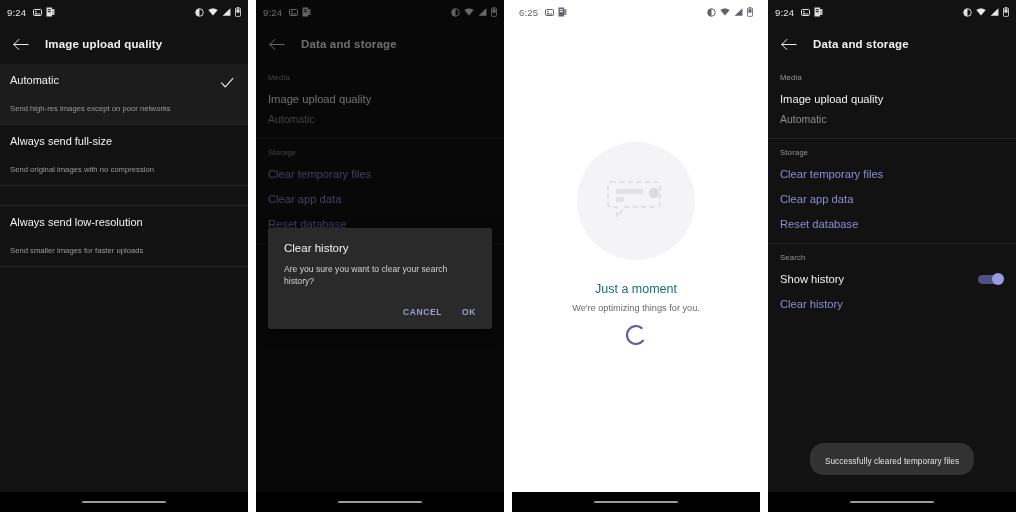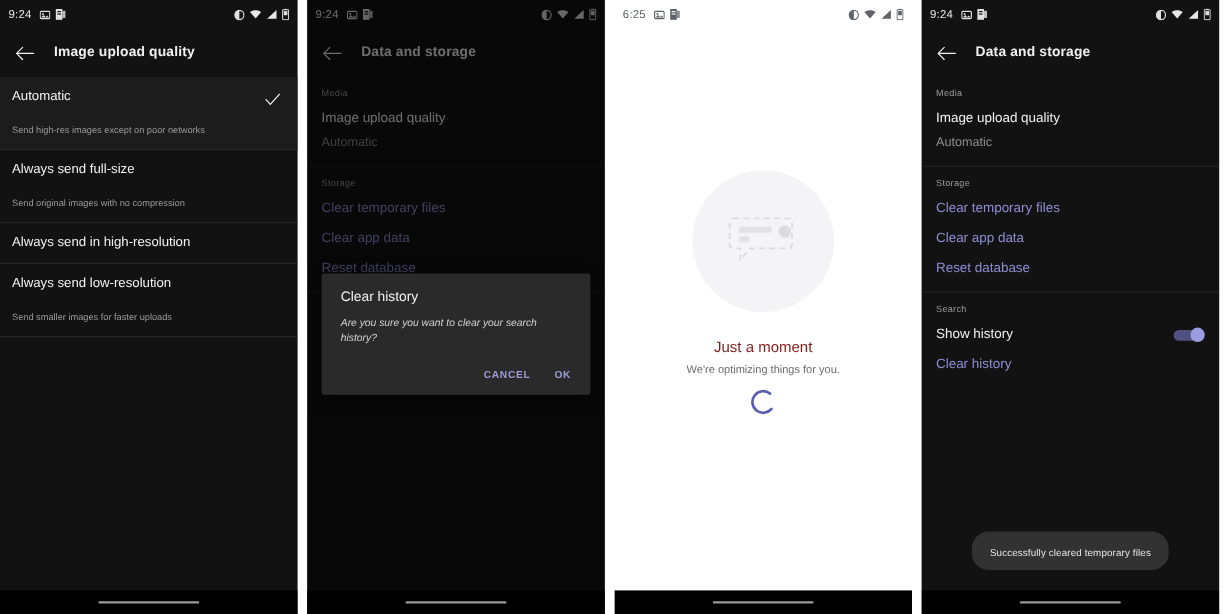--- a/index.html
+++ b/index.html
@@ -88,21 +88,21 @@
   .scrim {
     position: absolute; inset: 0; background: rgba(0,0,0,.55);
   }
   .dialog {
     position: absolute; left: 12px; right: 12px; top: 228px;
     background: #2a2a2a; border-radius: 2px;
     box-shadow: 0 4px 14px rgba(0,0,0,.6);
     padding: 13px 16px 8px 16px;
   }
   .dlg-title { font-size: 11.5px; color: #f2f2f2; line-height: 15px; }
-  .dlg-msg { font-size: 8.6px; color: #d2d2d2; margin-top: 7px; line-height: 12px; font-style: italic; }
+  .dlg-msg { font-size: 8.6px; color: #d2d2d2; margin-top: 7px; line-height: 12px; }
   .dlg-actions {
     display: flex; justify-content: flex-end; gap: 20px;
     margin-top: 20px; padding-bottom: 4px;
   }
   .dlg-btn {
     font-size: 8.5px; color: #9d9dd8; letter-spacing: .6px; font-weight: 600;
   }
 
   
   .loading-wrap {
@@ -110,21 +110,21 @@
     display: flex; flex-direction: column;
     align-items: center; justify-content: center;
     padding-bottom: 24px;
   }
   .illus {
     width: 118px; height: 118px; border-radius: 50%;
     background: #f4f4f6;
     display: flex; align-items: center; justify-content: center;
   }
   .load-title {
-    font-size: 12.5px; color: #7f1d1d; margin-top: 22px; font-weight: 400;
+    font-size: 12.5px; color: #0f766e; margin-top: 22px; font-weight: 400;
   }
   .load-sub { font-size: 9.2px; color: #6b6b6b; margin-top: 7px; }
   .spinner { margin-top: 10px; width: 24px; height: 24px; }
 
   
   .toast {
     position: absolute; left: 50%; transform: translateX(-50%);
     bottom: 37px;
     background: #323232; border-radius: 14px;
     padding: 7px 15px; white-space: nowrap; text-align: center;
@@ -195,21 +195,20 @@
         <div class="opt-sub">Send high-res images except on poor networks</div>
         <svg class="check" viewBox="0 0 16 16">
             <path d="M1.5 7.5 L6 12.5 L15 2.5" fill="none" stroke="#f5f5f5" stroke-width="1.2"></path>
           </svg>
       </div>
       <div class="opt-row">
         <div class="opt-title">Always send full-size</div>
         <div class="opt-sub">Send original images with no compression</div>
       </div>
       <div class="opt-row">
-        <div class="opt-title">Always send in high-resolution</div>
       </div>
       <div class="opt-row">
         <div class="opt-title">Always send low-resolution</div>
         <div class="opt-sub">Send smaller images for faster uploads</div>
       </div>
     </div>
 
     <div class="navbar">
       <div class="nav-pill"></div>
     </div>

